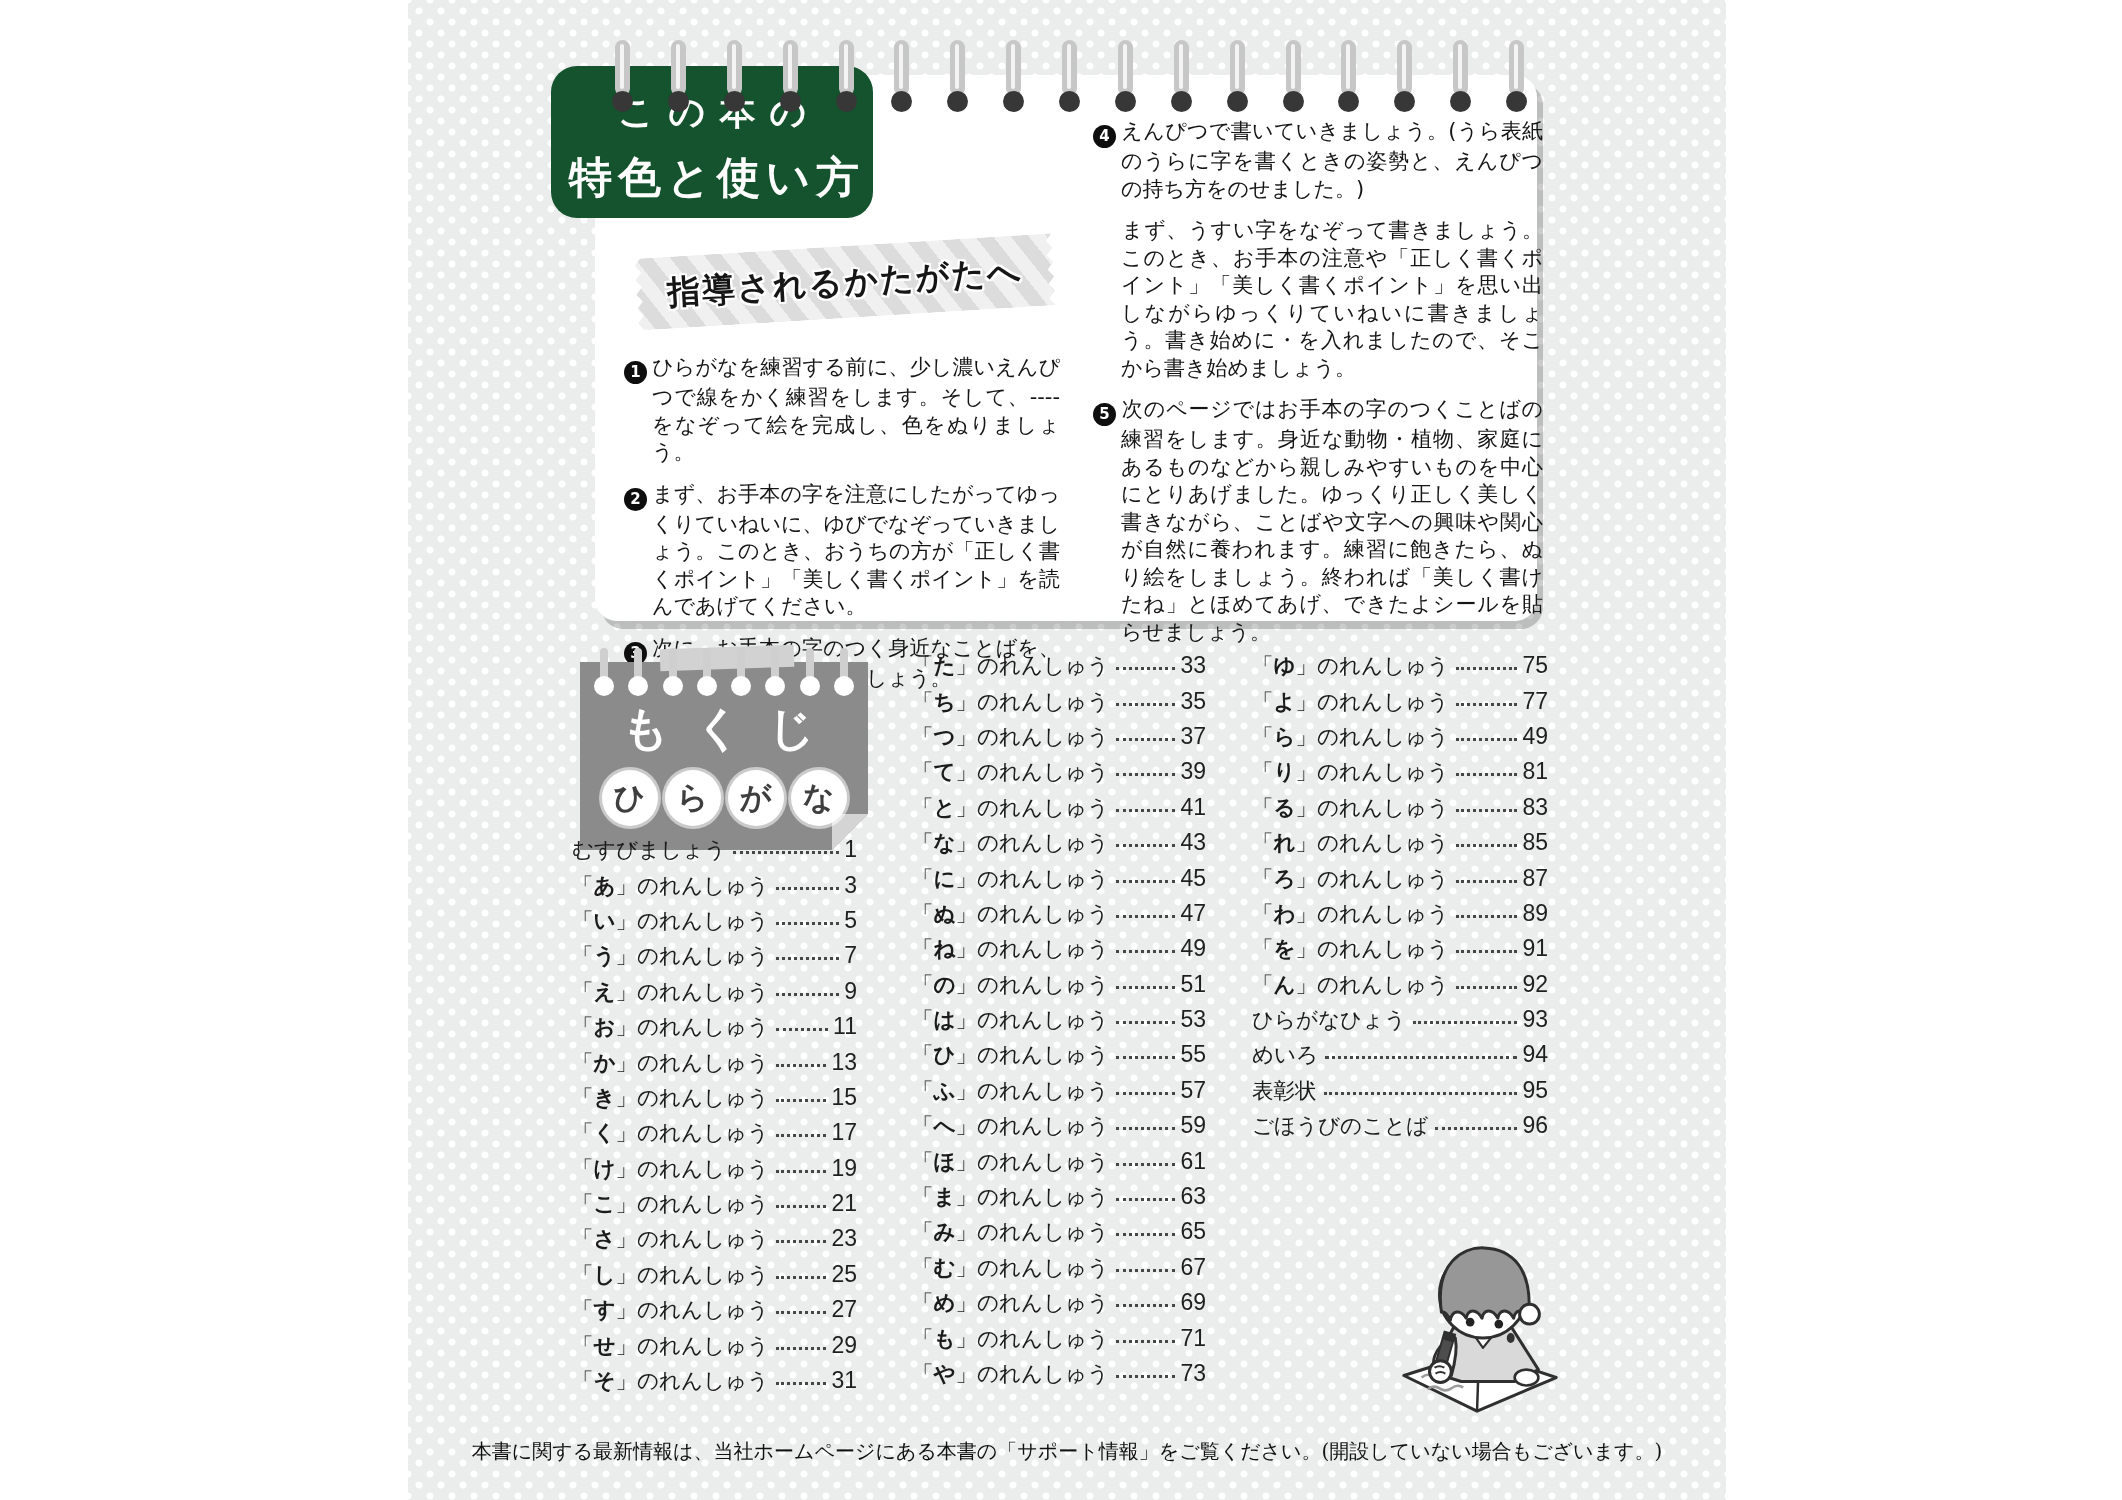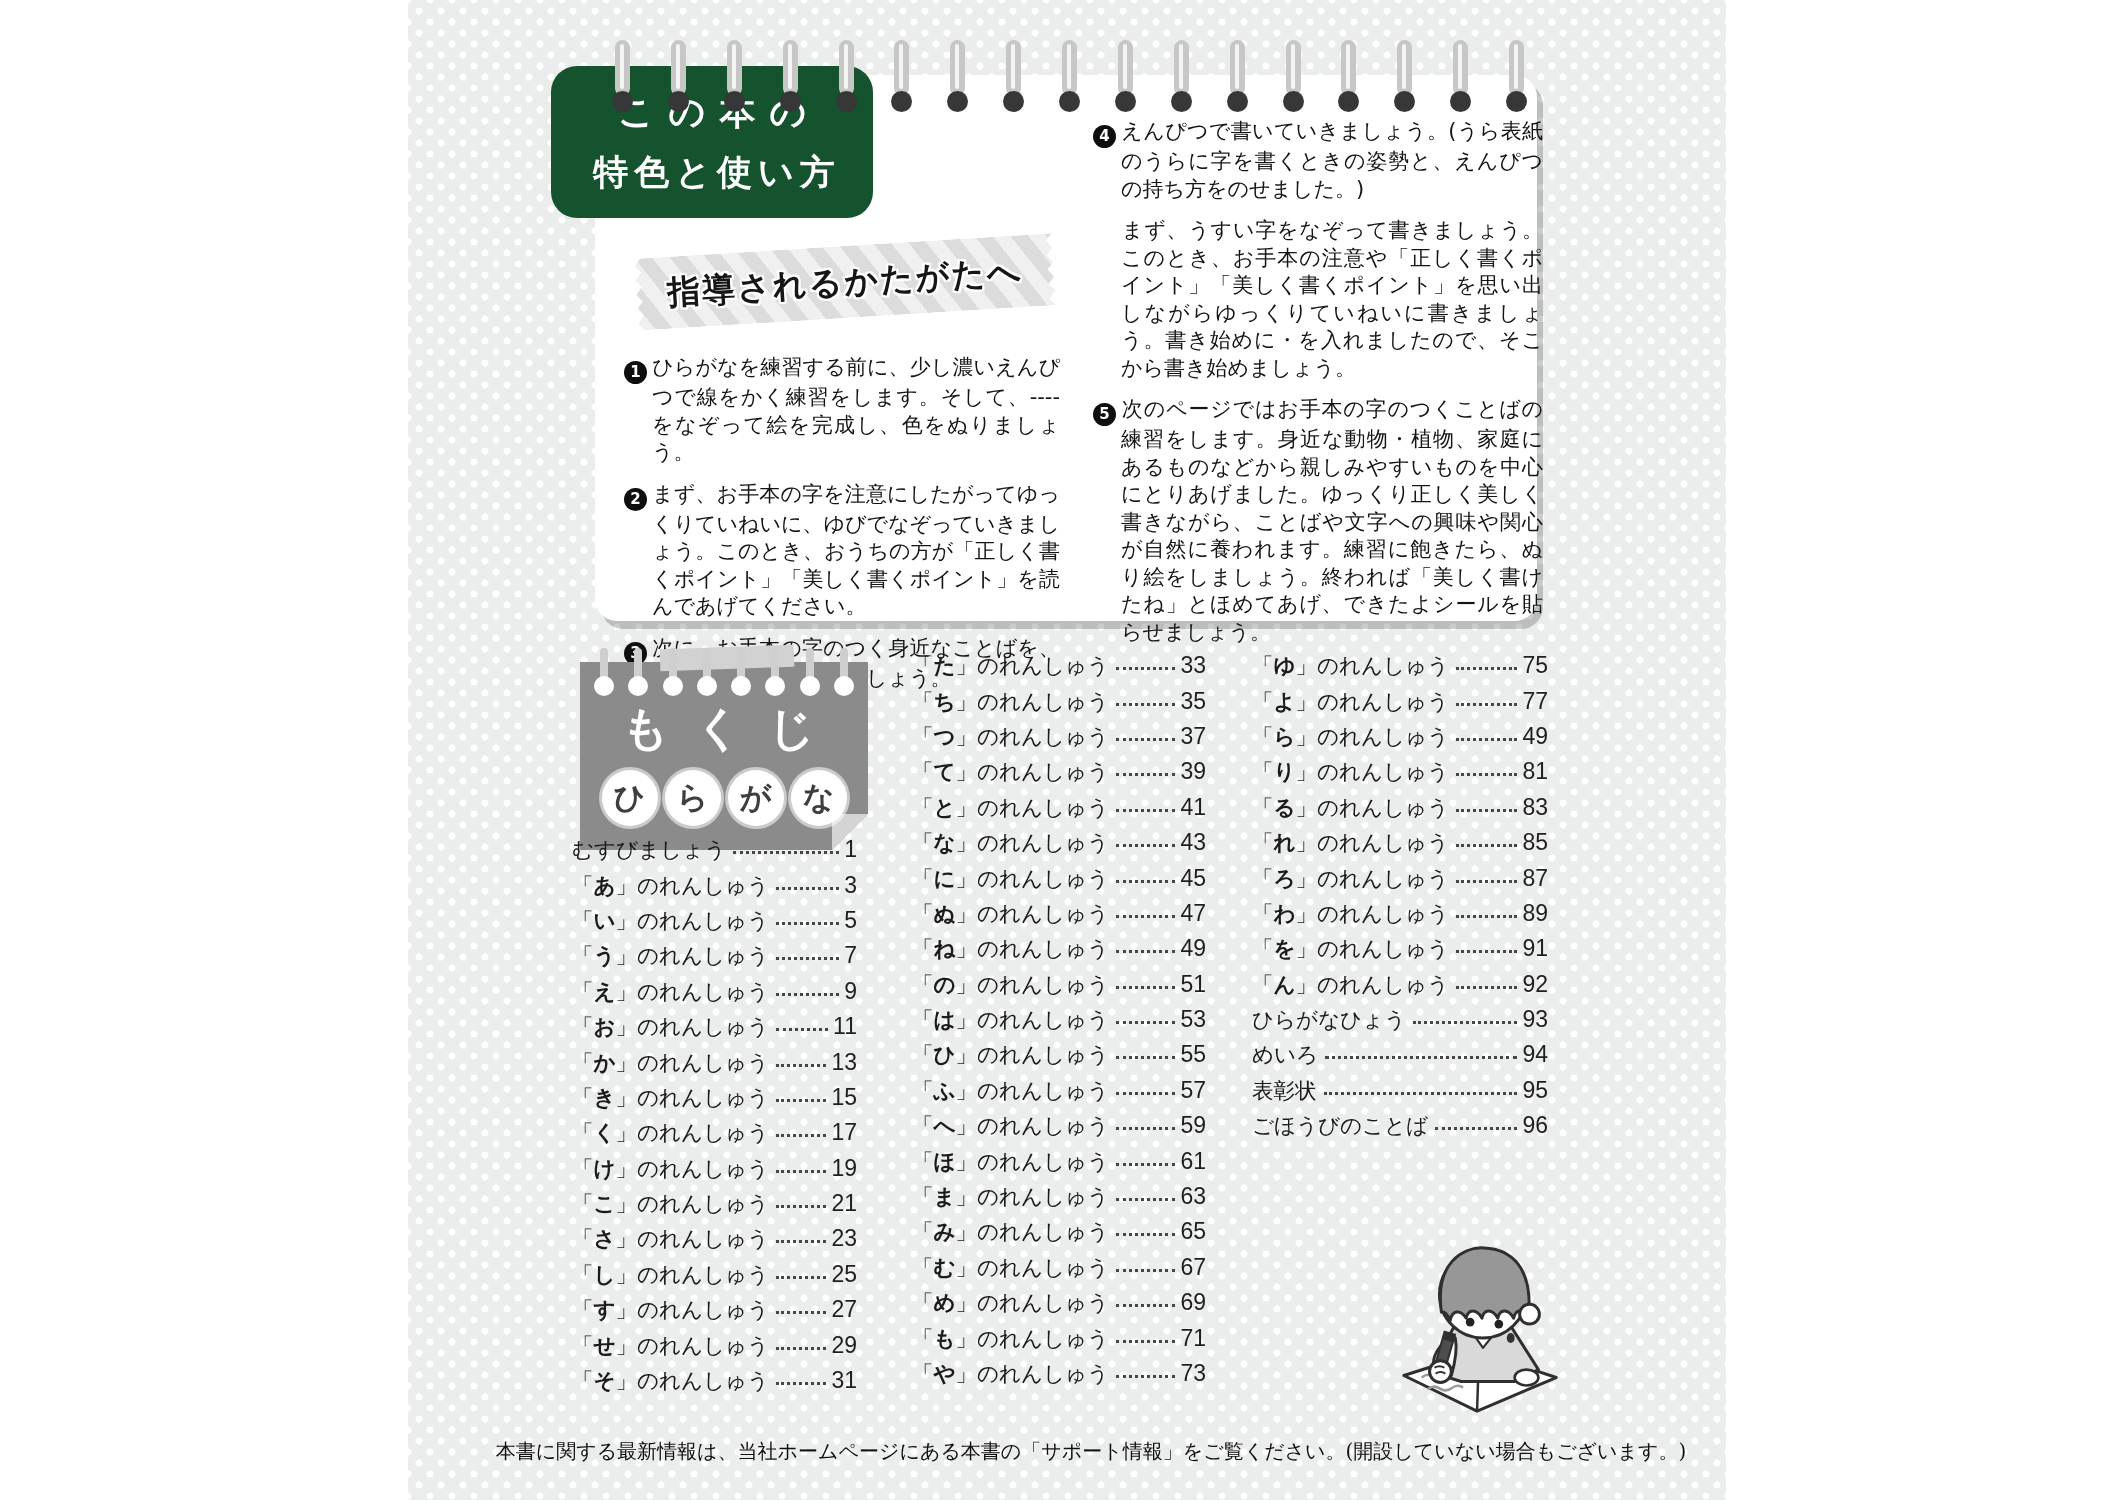--- a/index.html
+++ b/index.html
@@ -41,21 +41,21 @@
     position:absolute; left:0; bottom:0; width:21px; height:21px;
     background:#373737; border-radius:50%;
   }
   
   .title-box {
     position:absolute; left:551px; top:66px; width:322px; height:152px;
     background:#14532d; border-radius:26px; z-index:3;
     color:#fdfdfd; text-align:center; box-sizing:border-box; padding-top:22px;
   }
   .title-box .l1 { font-size:36px; font-weight:bold; letter-spacing:14px; padding-left:14px; }
-  .title-box .l2 { font-size:35px; font-weight:bold; letter-spacing:6px; padding-left:10px; margin-top:12px; }
+  .title-box .l2 { font-size:43px; font-weight:bold; letter-spacing:6px; padding-left:10px; margin-top:12px; }
   
   .ribbon {
     position:absolute; left:636px; top:246px; width:418px; height:72px;
     transform:rotate(-3.5deg); z-index:2;
     background:repeating-linear-gradient(55deg, #f0f0f0 0 14px, #dcdcdc 14px 28px);
     display:flex; align-items:center; justify-content:center;
     clip-path:polygon(6px 0%, 100% 0%, calc(100% - 6px) 10%, 100% 20%, calc(100% - 6px) 30%, 100% 40%, calc(100% - 6px) 50%, 100% 60%, calc(100% - 6px) 70%, 100% 80%, calc(100% - 6px) 90%, 100% 100%, 6px 100%, 0% 90%, 6px 80%, 0% 70%, 6px 60%, 0% 50%, 6px 40%, 0% 30%, 6px 20%, 0% 10%);
   }
   .ribbon span {
     font-size:33px; font-weight:bold; color:#161616; letter-spacing:2px;
@@ -116,21 +116,21 @@
   .toc-label { white-space:nowrap; }
   .toc-kana { font-weight:bold; }
   .toc-dots {
     flex:1; min-width:18px; height:0;
     border-bottom:3.6px dotted #464646;
     margin:0 5px 0 7px; transform:translateY(3px);
   }
   .toc-page { font-family:"Liberation Sans", sans-serif; font-size:23px; color:#1f1f1f; }
   
   .footer {
-    position:absolute; left:432px; top:1438px; width:1318px; z-index:2;
+    position:absolute; left:408px; top:1438px; width:1318px; z-index:2;
     text-align:center; font-family:"DejaVu Serif","Liberation Serif",serif;
     font-size:20px; color:#101010;
   }
   
   .illustration { position:absolute; left:1388px; top:1232px; width:188px; height:200px; z-index:2; }
 </style>
 </head>
 <body>
 
 <div class="canvas">

